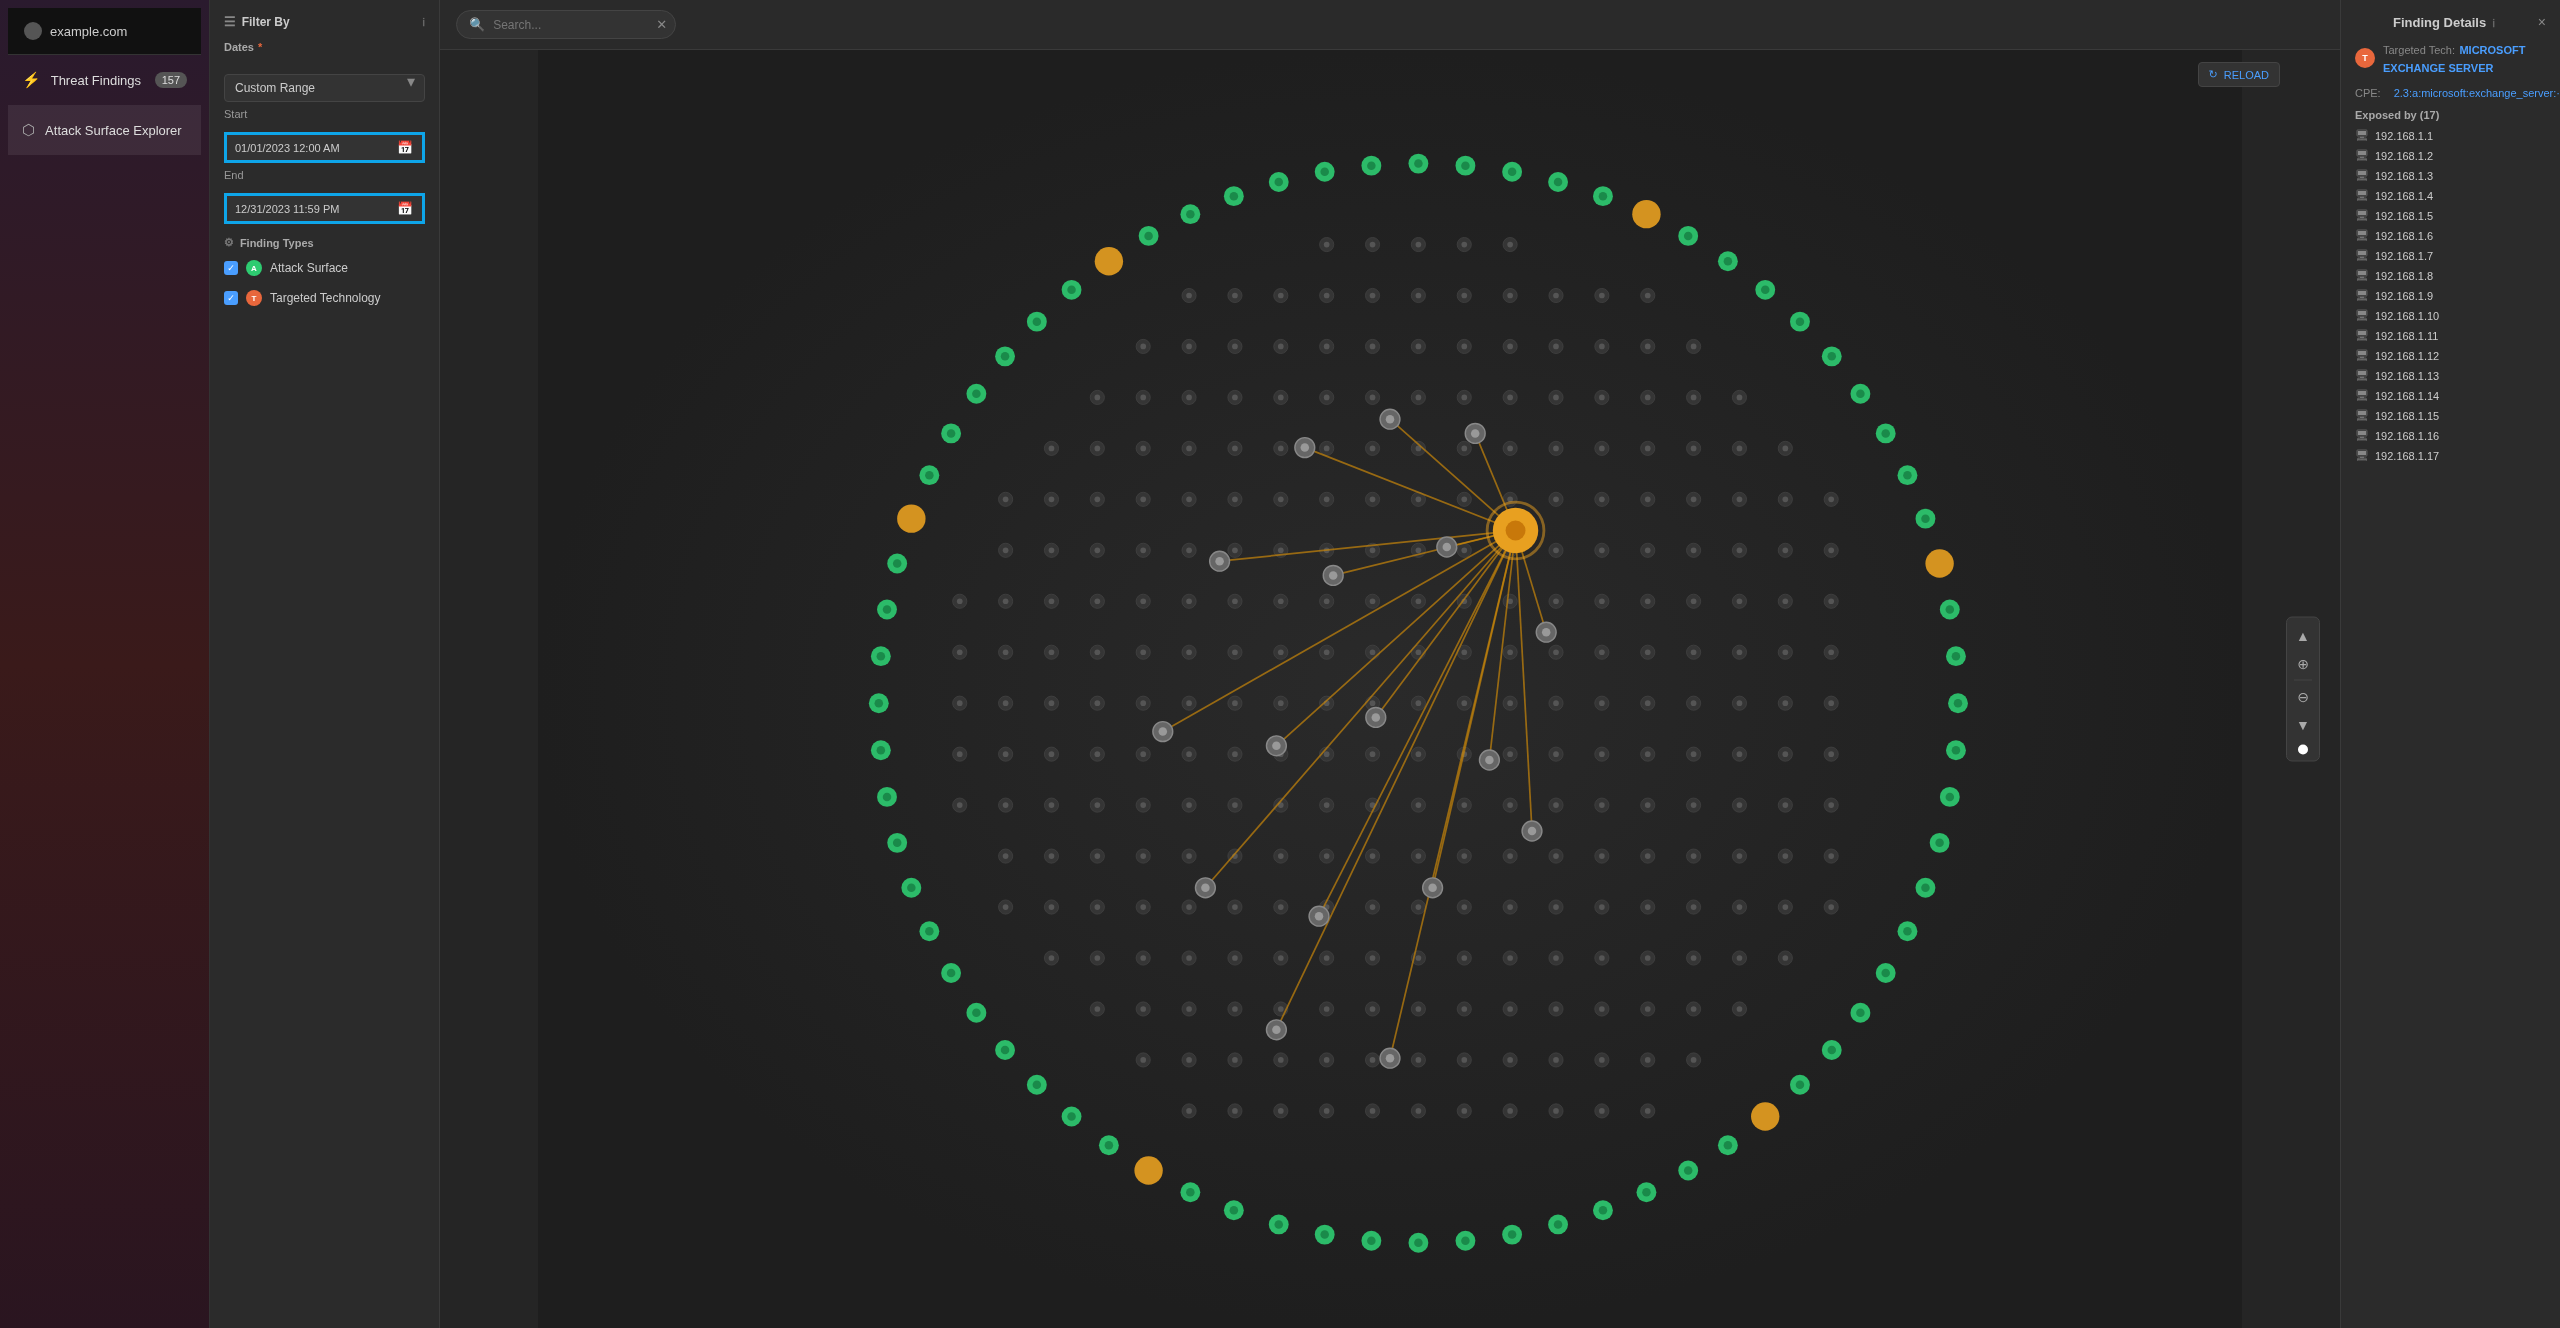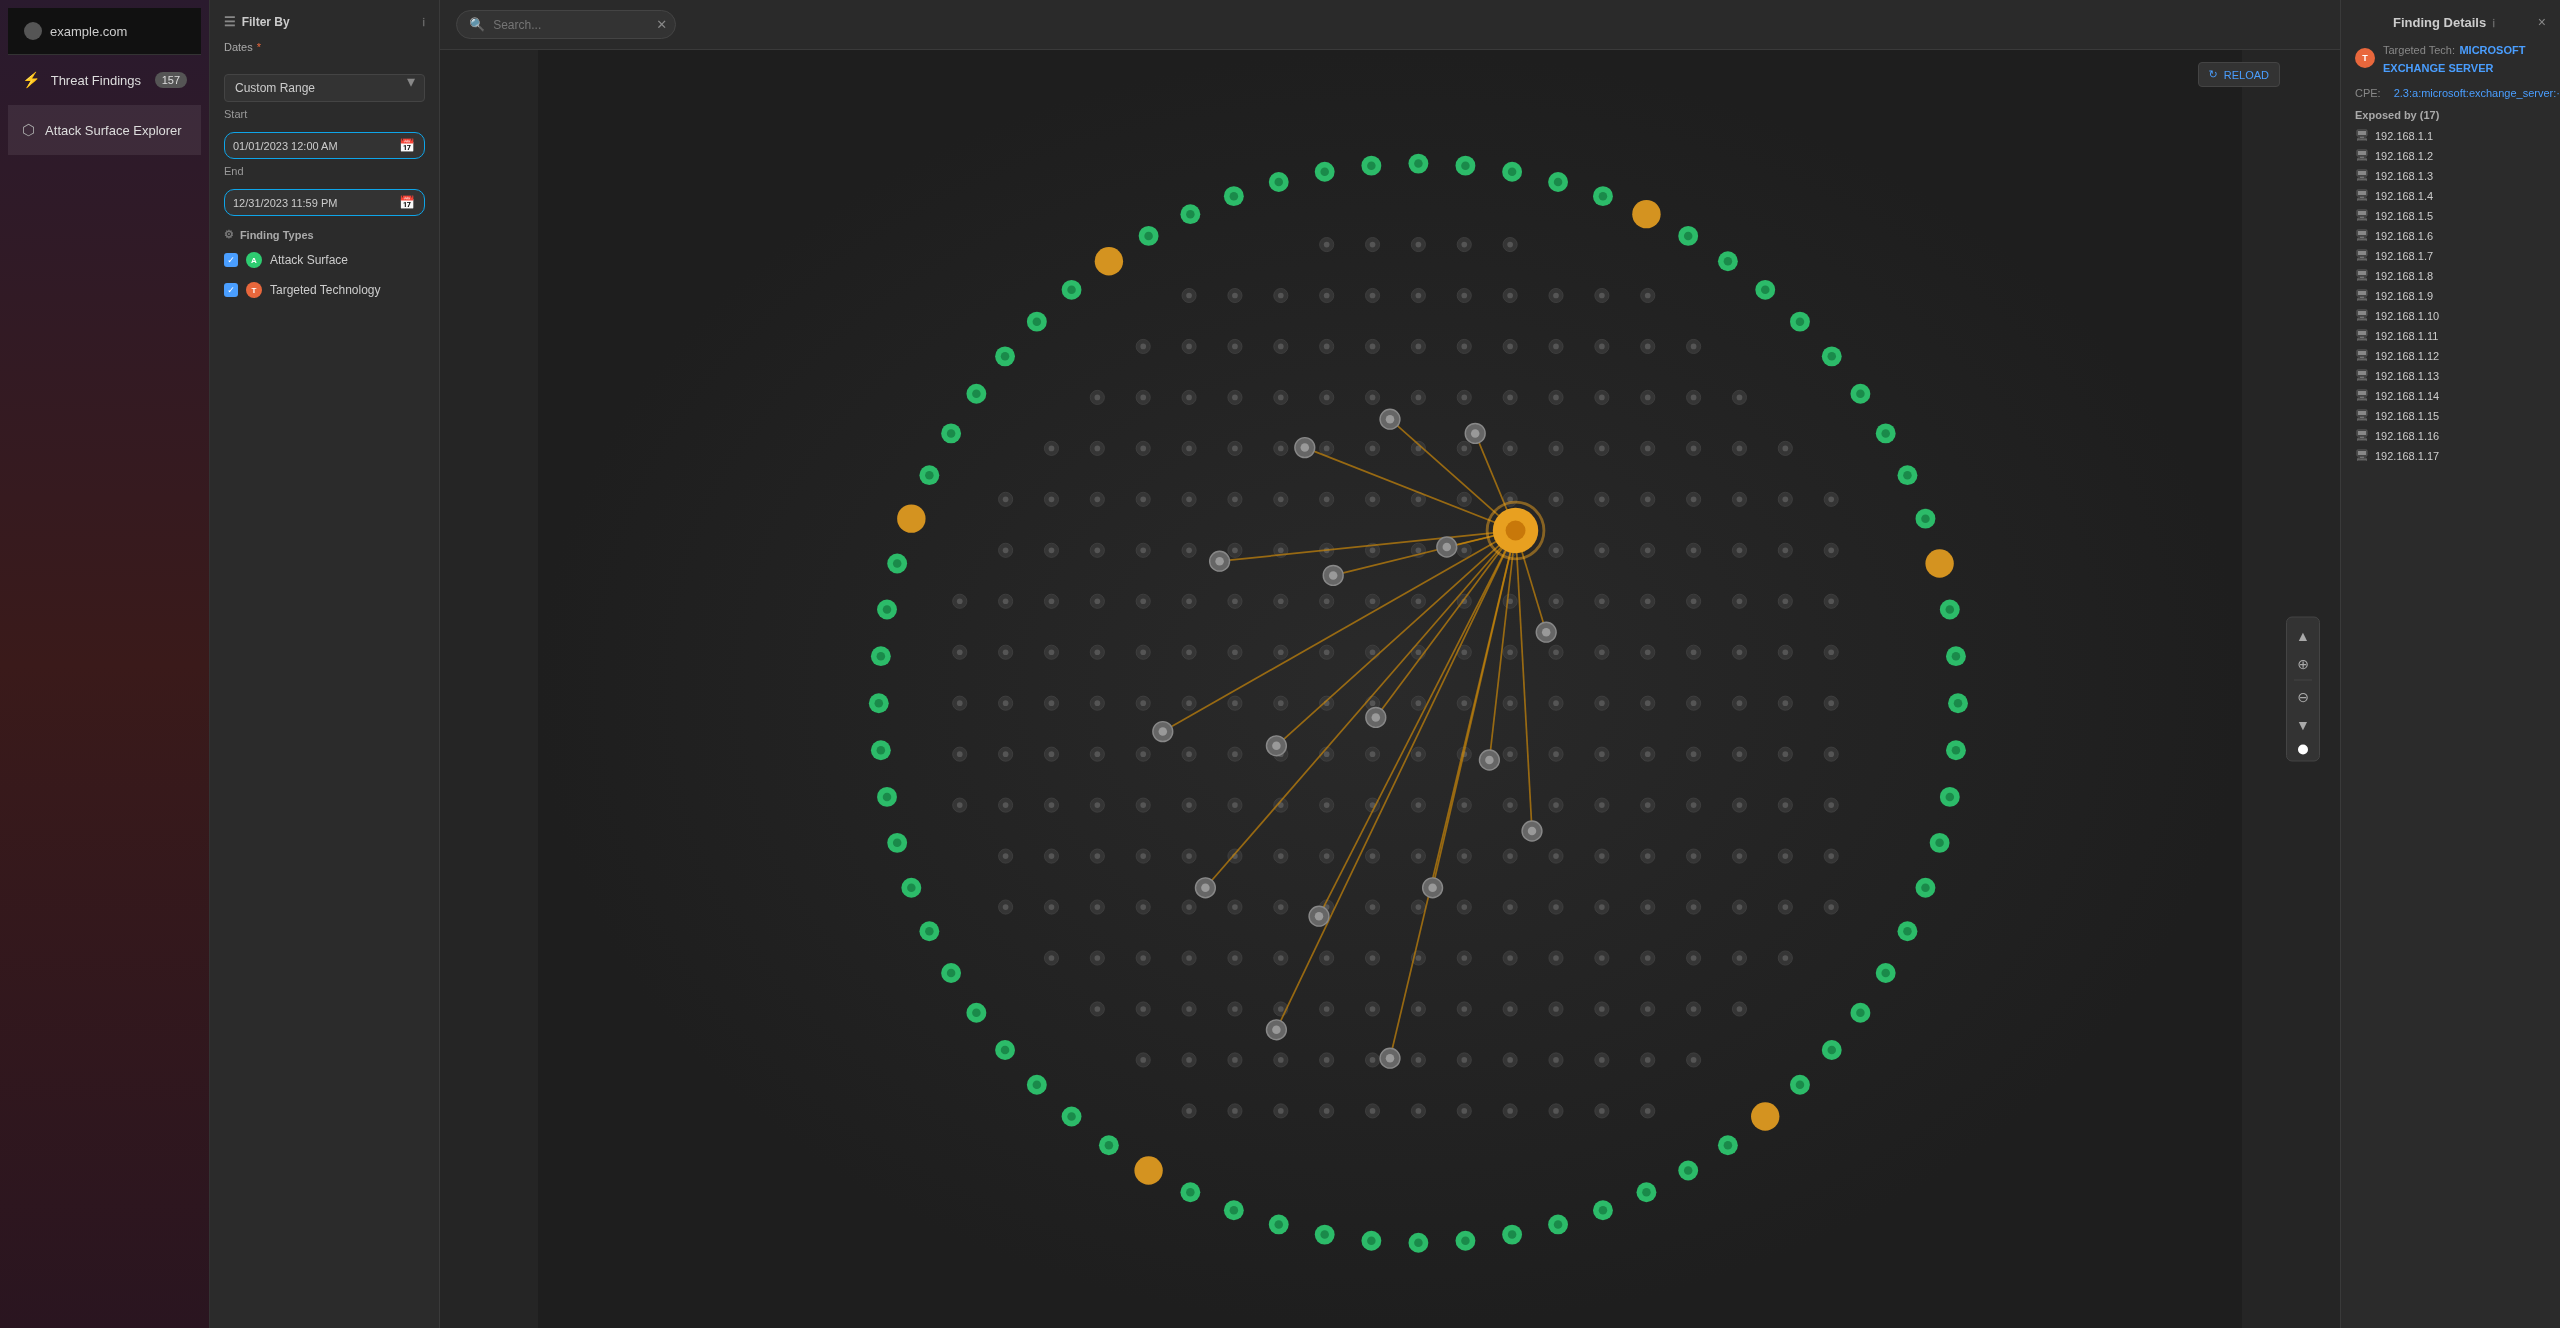--- a/index.html
+++ b/index.html
@@ -95,20 +95,21 @@
     .filter-icon { color: #888; font-size: 13px; }
     .filter-info-icon { color: #666; font-size: 11px; cursor: pointer; }
 
     .dates-section { display: flex; flex-direction: column; gap: 6px; }
     .dates-label {
       color: #aaa;
       font-size: 11px;
       display: flex;
       align-items: center;
       gap: 4px;
+      font-weight: bold;
     }
     .dates-required { color: #e8673c; }
     .dates-select-wrapper {
       position: relative;
     }
     .dates-select-wrapper select {
       width: 100%;
       background: #333;
       border: 1px solid #444;
       color: #ccc;
@@ -128,22 +129,22 @@
       color: #888;
       pointer-events: none;
     }
 
     .date-input-group { display: flex; flex-direction: column; gap: 12px; }
     .date-input-label { color: #999; font-size: 11px; }
     .date-input-wrapper {
       display: flex;
       align-items: center;
       background: #333;
-      border: 1px solid #0ea5e9;
-      border-radius: 10px;
+      border: 3px solid #0ea5e9;
+      border-radius: 0;
       padding: 5px 8px;
       gap: 6px;
     }
     .date-input-wrapper input {
       background: transparent;
       border: none;
       color: #ccc;
       font-size: 11px;
       outline: none;
       flex: 1;

